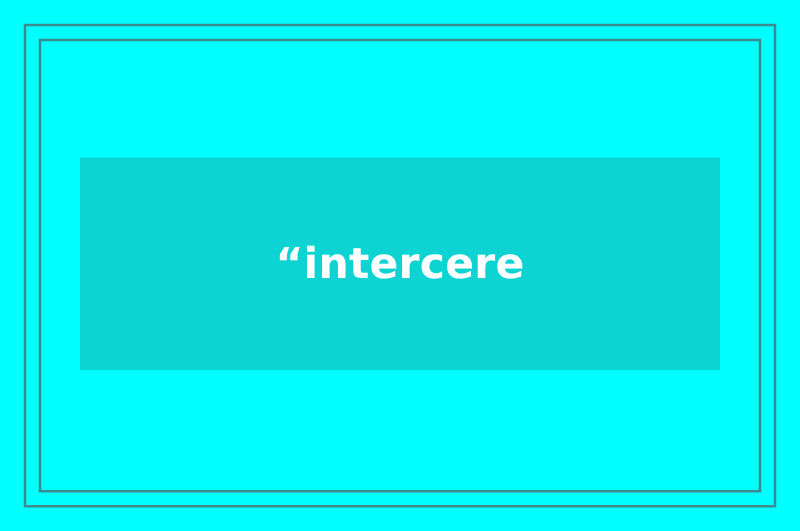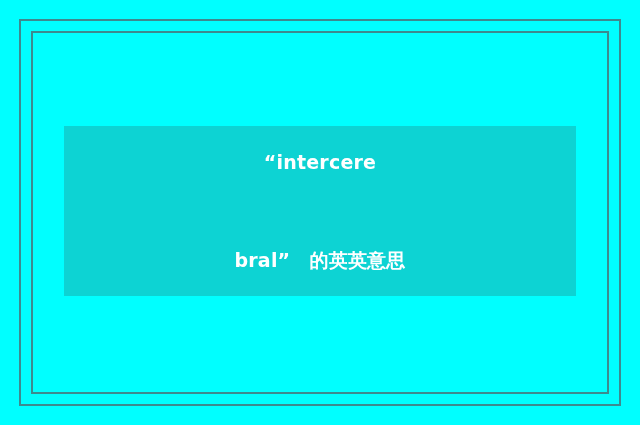--- a/index.html
+++ b/index.html
@@ -55,21 +55,21 @@
     display: flex;
     flex-direction: column;
     align-items: center;
     justify-content: center;
   }
 
   .headline {
     color: #FFFFFF;
     font-family: "DejaVu Sans", "Liberation Sans", sans-serif;
     font-weight: bold;
-    font-size: 19px;
+    font-size: 34px;
     line-height: 1.72;
     text-align: center;
     letter-spacing: 0.2px;
     white-space: pre;
     margin: 0;
   }
   .headline-line-1 {
     display: block;
   }
   .headline-line-2 {
@@ -81,17 +81,16 @@
 
 <div id="stage">
 
   <div id="outer-frame"></div>
 
   <div id="inner-frame"></div>
 
   <div id="content-card">
     <div class="headline">
       <span class="headline-line-1">“intercere</span>
-      <span class="headline-line-2">bral”　的英英意思</span>
     </div>
   </div>
 
 </div>
 
 </body></html>

